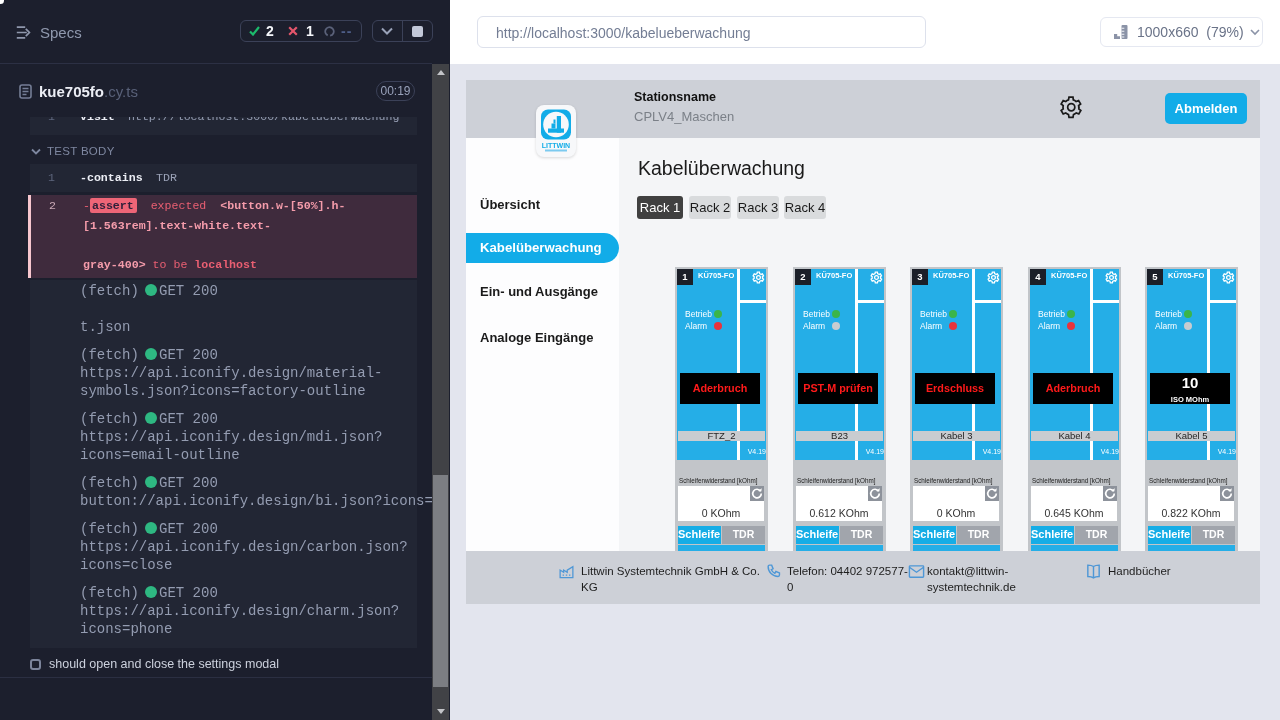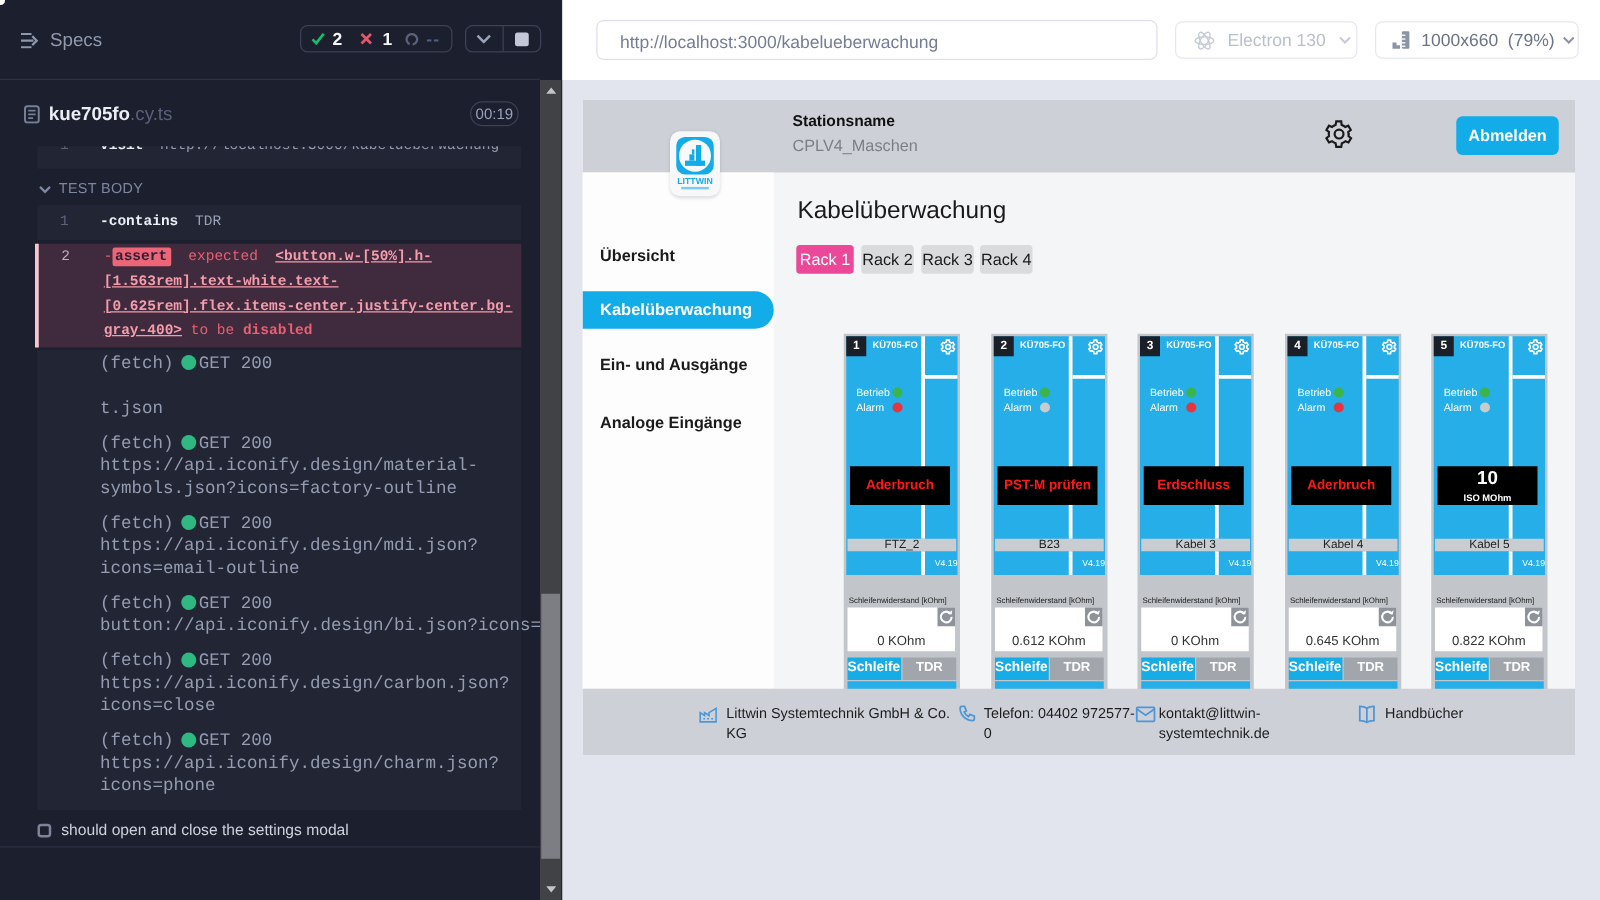--- a/index.html
+++ b/index.html
@@ -19,21 +19,21 @@
 #spec-name { position:absolute; left:39px; top:19px; font-size:15px; font-weight:bold; color:#eceef5; }
 #spec-name span { font-weight:normal; color:#596179; }
 #spec-time { position:absolute; left:376px; top:17px; width:39px; height:20px; border:1px solid #3b4158; border-radius:10px; color:#99a2ba; font-size:12px; text-align:center; line-height:18px; }
 
 .cmdrow { position:absolute; left:30px; width:387px; background:#222634; }
 #testbody-lbl { position:absolute; left:47px; top:145px; font-size:11.5px; color:#7e87a0; letter-spacing:0.3px;text-align:right; }
 #testbody-chev { position:absolute; left:31px; top:148px; width:10px; height:8px; }
 
 #assert-block { position:absolute; left:28px; top:195px; width:389px; height:83px; background:#3f2b3d; border-left:3px solid #f7c6ce; }
 .aline { position:absolute; left:52px; font-size:11.6px; font-family:"Liberation Mono",monospace; white-space:pre; color:#ea5f72; }
-.sel { color:#f59cab; font-weight:bold;text-decoration:underline; }
+.sel { color:#f59cab; font-weight:bold; }
 .chip { background:#ee6577; color:#31203a; font-weight:bold; border-radius:2px; padding:1px 3px 1px 2px; }
 
 #fetch-block { position:absolute; left:30px; top:280px; width:387px; height:368px; background:#222634; }
 .fline { position:absolute; left:50px; font-size:14px; font-family:"Liberation Mono",monospace; color:#949cb1; white-space:pre; }
 .fdot { position:absolute; width:12px; height:12px; border-radius:50%; background:#2eb882; }
 
 #bottomtest { position:absolute; left:0px; top:652px; width:432px; height:26px; border-bottom:1px solid #2b2f42; }
 #bt-icon { position:absolute; left:30px; top:7px; width:11px; height:11px; border:2px solid #7c849b; border-radius:3px; }
 #bt-text { position:absolute; left:49px; top:5px; font-size:12.5px; color:#ccd1dd; }
 
@@ -58,21 +58,21 @@
 #app-footer { position:absolute; left:0; top:471px; width:794px; height:53px; background:#cdd0d7; z-index:30; }
 #app-nav { position:absolute; left:0; top:58px; width:153px; height:413px; background:#fdfdfe; }
 #logo { position:absolute; left:70px; top:25px; width:40px; height:52px; background:#f7f8fa; border-radius:8px; box-shadow:0 1px 3px rgba(0,0,0,0.15); z-index:5; }
 #stationsname { position:absolute; left:168px; top:10px; font-size:12.5px; font-weight:bold; color:#111; }
 #stationval { position:absolute; left:168px; top:29px; font-size:13px; color:#7b8088; }
 #abmelden { position:absolute; left:699px; top:13px; width:82px; height:31px; background:#12ace8; border-radius:5px; color:#fff; font-weight:bold; font-size:13px; text-align:center; line-height:31px; }
 .navitem { position:absolute; left:14px; font-size:13px; font-weight:bold; color:#1a1a1a; }
 #nav-active { position:absolute; left:0; top:153px; width:153px; height:30px; background:#12ace8; border-radius:0 15px 15px 0; color:#fff; font-weight:bold; font-size:13.2px; line-height:30px; padding-left:14px; }
 #page-title { position:absolute; left:172px; top:77px; font-size:19.5px; color:#1a1a1a; }
 .tab { position:absolute; top:116px; height:23px; border-radius:3px; font-size:13px; text-align:center; line-height:23px; white-space:nowrap; }
-.tab.on { background:#ec4899; color:#fff; }
+.tab.on { background:#404040; color:#fff; }
 .tab.off { background:#d9dbdd; color:#1a1a1a; }
 
 
 .card { position:absolute; top:187px; width:93px; height:290px; background:#c2c5c9; }
 .card .blue { position:absolute; left:2px; top:2px; width:89px; height:191px; background:#25aee7; }
 .card .badge { position:absolute; left:2px; top:2px; width:16px; height:16px; background:#1b1f28; color:#fff; font-size:9.5px; font-weight:bold; text-align:center; line-height:16px; }
 .card .model { position:absolute; left:23px; top:4px; font-size:7.5px; font-weight:bold; color:#fff; }
 .card .vline { position:absolute; left:62px; top:2px; width:3px; height:162px; background:#fff; }
 .card .vline2 { position:absolute; left:62px; top:174px; width:3px; height:19px; background:#fff; }
 .card .hline { position:absolute; left:65px; top:33px; width:26px; height:3px; background:#fff; }
@@ -158,22 +158,21 @@
   <div class="cmdrow" style="top:164px;height:28px;">
     <span class="mono" style="position:absolute;left:18px;top:7px;font-size:11.6px;color:#5d657c;">1</span>
     <span class="mono" style="position:absolute;left:50px;top:7px;font-size:11.6px;font-weight:bold;color:#eceef5;">-contains</span>
     <span class="mono" style="position:absolute;left:126px;top:7px;font-size:11.6px;color:#9aa1b6;">TDR</span>
   </div>
 
   <div id="assert-block">
     <span class="mono" style="position:absolute;left:18px;top:4px;font-size:11.6px;color:#c9a9b6;">2</span>
     <span class="aline" style="top:4px;">-<span class="chip">assert</span>  expected  <span class="sel">&lt;button.w-[50%].h-</span></span>
     <span class="aline" style="top:24px;"><span class="sel">[1.563rem].text-white.text-</span></span>
-    <span class="aline" style="top:43.5px;"><span class="sel">[0.625rem].flex.items-center.justify-center.bg-</span></span>
-    <span class="aline" style="top:63px;"><span class="sel">gray-400&gt;</span> to be <b>disabled</b></span>
+    <span class="aline" style="top:63px;"><span class="sel">gray-400&gt;</span> to be <b>localhost</b></span>
   </div>
 
   <div id="fetch-block">
       <span class="fline" style="top:3px;">(fetch)</span>
       <div class="fdot" style="left:115px;top:4px;"></div>
       <span class="fline" style="left:129px;top:3px;">GET 200</span>
       <span class="fline" style="top:39px;">t.json</span>
       <span class="fline" style="top:67px;">(fetch)</span>
       <div class="fdot" style="left:115px;top:68px;"></div>
       <span class="fline" style="left:129px;top:67px;">GET 200</span>
@@ -209,33 +208,20 @@
   <div id="sb-thumb"></div>
   <div id="sb-up"></div>
   <div id="sb-dn"></div>
 </div>
 
 <div id="right">
   <div id="topbar">
     <div id="urlbox">
         <div id="urltext">http://localhost:3000/kabelueberwachung</div>
       </div>
-    <div class="selbox" id="electron-box">
-      <svg style="margin-left:14px" width="17" height="17" viewBox="0 0 17 17">
-        <g stroke="#c3cad4" stroke-width="1.1" fill="none">
-          <ellipse cx="8.5" cy="8.5" rx="7.5" ry="3"></ellipse>
-          <ellipse cx="8.5" cy="8.5" rx="7.5" ry="3" transform="rotate(60 8.5 8.5)"></ellipse>
-          <ellipse cx="8.5" cy="8.5" rx="7.5" ry="3" transform="rotate(120 8.5 8.5)"></ellipse>
-        </g>
-      </svg>
-      <span style="margin-left:10px;font-size:14px;">Electron 130</span>
-      <svg style="margin-left:10px" width="10" height="7" viewBox="0 0 10 7">
-          <path d="M1 1l4 4 4-4" stroke="#c3cad4" stroke-width="1.6" fill="none"></path>
-        </svg>
-    </div>
     <div class="selbox" id="size-box">
       <svg style="margin-left:12px" width="16" height="16" viewBox="0 0 16 16">
         <rect x="8.5" y="1" width="6" height="14" rx="1" fill="#8b93a7"></rect>
         <path d="M8.5 4.2h2.8M8.5 7.2h2.8M8.5 10.2h2.8M8.5 13h2.8" stroke="#f2f4f8" stroke-width="1.1"></path>
         <path d="M1 15v-5h3.2v2.2H7V15z" fill="#8b93a7"></path>
       </svg>
       <span style="margin-left:8px;font-size:14px;">1000x660&nbsp;&nbsp;(79%)</span>
       <svg style="margin-left:6px" width="10" height="7" viewBox="0 0 10 7">
           <path d="M1 1l4 4 4-4" stroke="#8b93a7" stroke-width="1.6" fill="none"></path>
         </svg>

